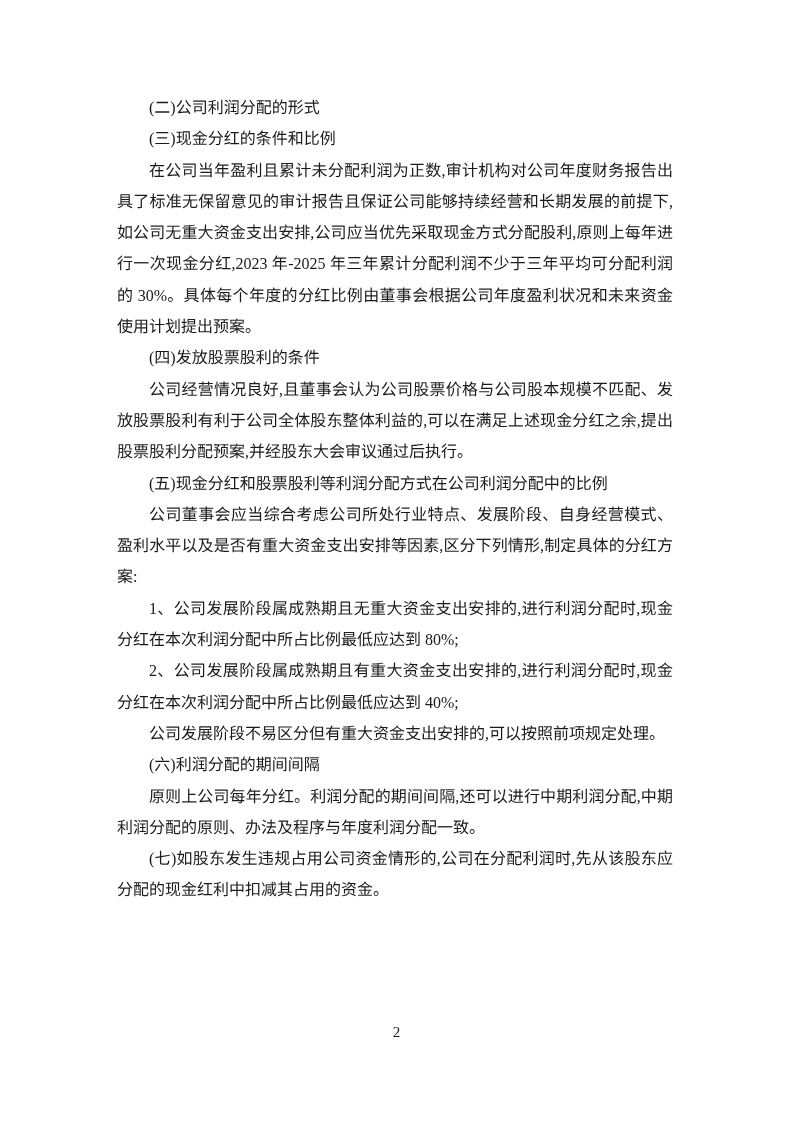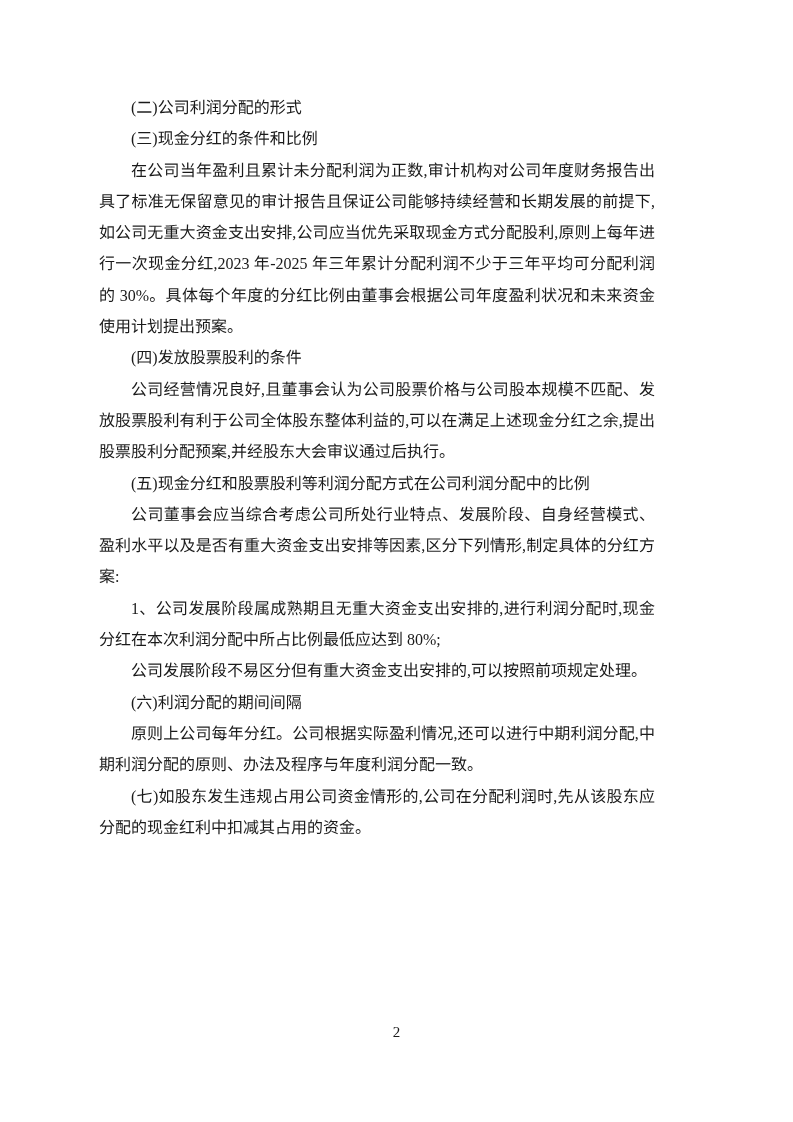--- a/index.html
+++ b/index.html
@@ -15,21 +15,21 @@
     font-family: "Liberation Serif", "DejaVu Serif", serif;
     color: #1a1a1a;
   }
   .page {
     position: absolute;
     inset: 0;
     background: #ffffff;
   }
   .text-block {
     position: absolute;
-    left: 99px;
+    left: 117px;
     top: 92px;
     width: 556px;
   }
   .para {
     margin: 0;
     padding: 0;
     font-size: 16px;
     line-height: 31.3px;
     text-indent: 2em;
     text-align: justify;
@@ -52,20 +52,21 @@
 <div class="page">
   <div class="text-block">
       <p class="para heading">(二)公司利润分配的形式</p>
       <p class="para heading">(三)现金分红的条件和比例</p>
       <p class="para body">在公司当年盈利且累计未分配利润为正数,审计机构对公司年度财务报告出具了标准无保留意见的审计报告且保证公司能够持续经营和长期发展的前提下,如公司无重大资金支出安排,公司应当优先采取现金方式分配股利,原则上每年进行一次现金分红,2023 年-2025 年三年累计分配利润不少于三年平均可分配利润的 30%。具体每个年度的分红比例由董事会根据公司年度盈利状况和未来资金使用计划提出预案。</p>
       <p class="para heading">(四)发放股票股利的条件</p>
       <p class="para body">公司经营情况良好,且董事会认为公司股票价格与公司股本规模不匹配、发放股票股利有利于公司全体股东整体利益的,可以在满足上述现金分红之余,提出股票股利分配预案,并经股东大会审议通过后执行。</p>
       <p class="para heading">(五)现金分红和股票股利等利润分配方式在公司利润分配中的比例</p>
       <p class="para body">公司董事会应当综合考虑公司所处行业特点、发展阶段、自身经营模式、盈利水平以及是否有重大资金支出安排等因素,区分下列情形,制定具体的分红方案:</p>
       <p class="para body">1、公司发展阶段属成熟期且无重大资金支出安排的,进行利润分配时,现金分红在本次利润分配中所占比例最低应达到 80%;</p>
+      <p class="para body">2、公司发展阶段属成熟期且有重大资金支出安排的,进行利润分配时,现金分红在本次利润分配中所占比例最低应达到 40%;</p>
       <p class="para body">公司发展阶段不易区分但有重大资金支出安排的,可以按照前项规定处理。</p>
       <p class="para heading">(六)利润分配的期间间隔</p>
-      <p class="para body">原则上公司每年分红。公司根据实际盈利情况,还可以进行中期利润分配,中期利润分配的原则、办法及程序与年度利润分配一致。</p>
+      <p class="para body">原则上公司每年分红。利润分配的期间间隔,还可以进行中期利润分配,中期利润分配的原则、办法及程序与年度利润分配一致。</p>
       <p class="para body">(七)如股东发生违规占用公司资金情形的,公司在分配利润时,先从该股东应分配的现金红利中扣减其占用的资金。</p>
     </div>
 
   <div class="page-number">2</div>
 </div>
 
 </body></html>

